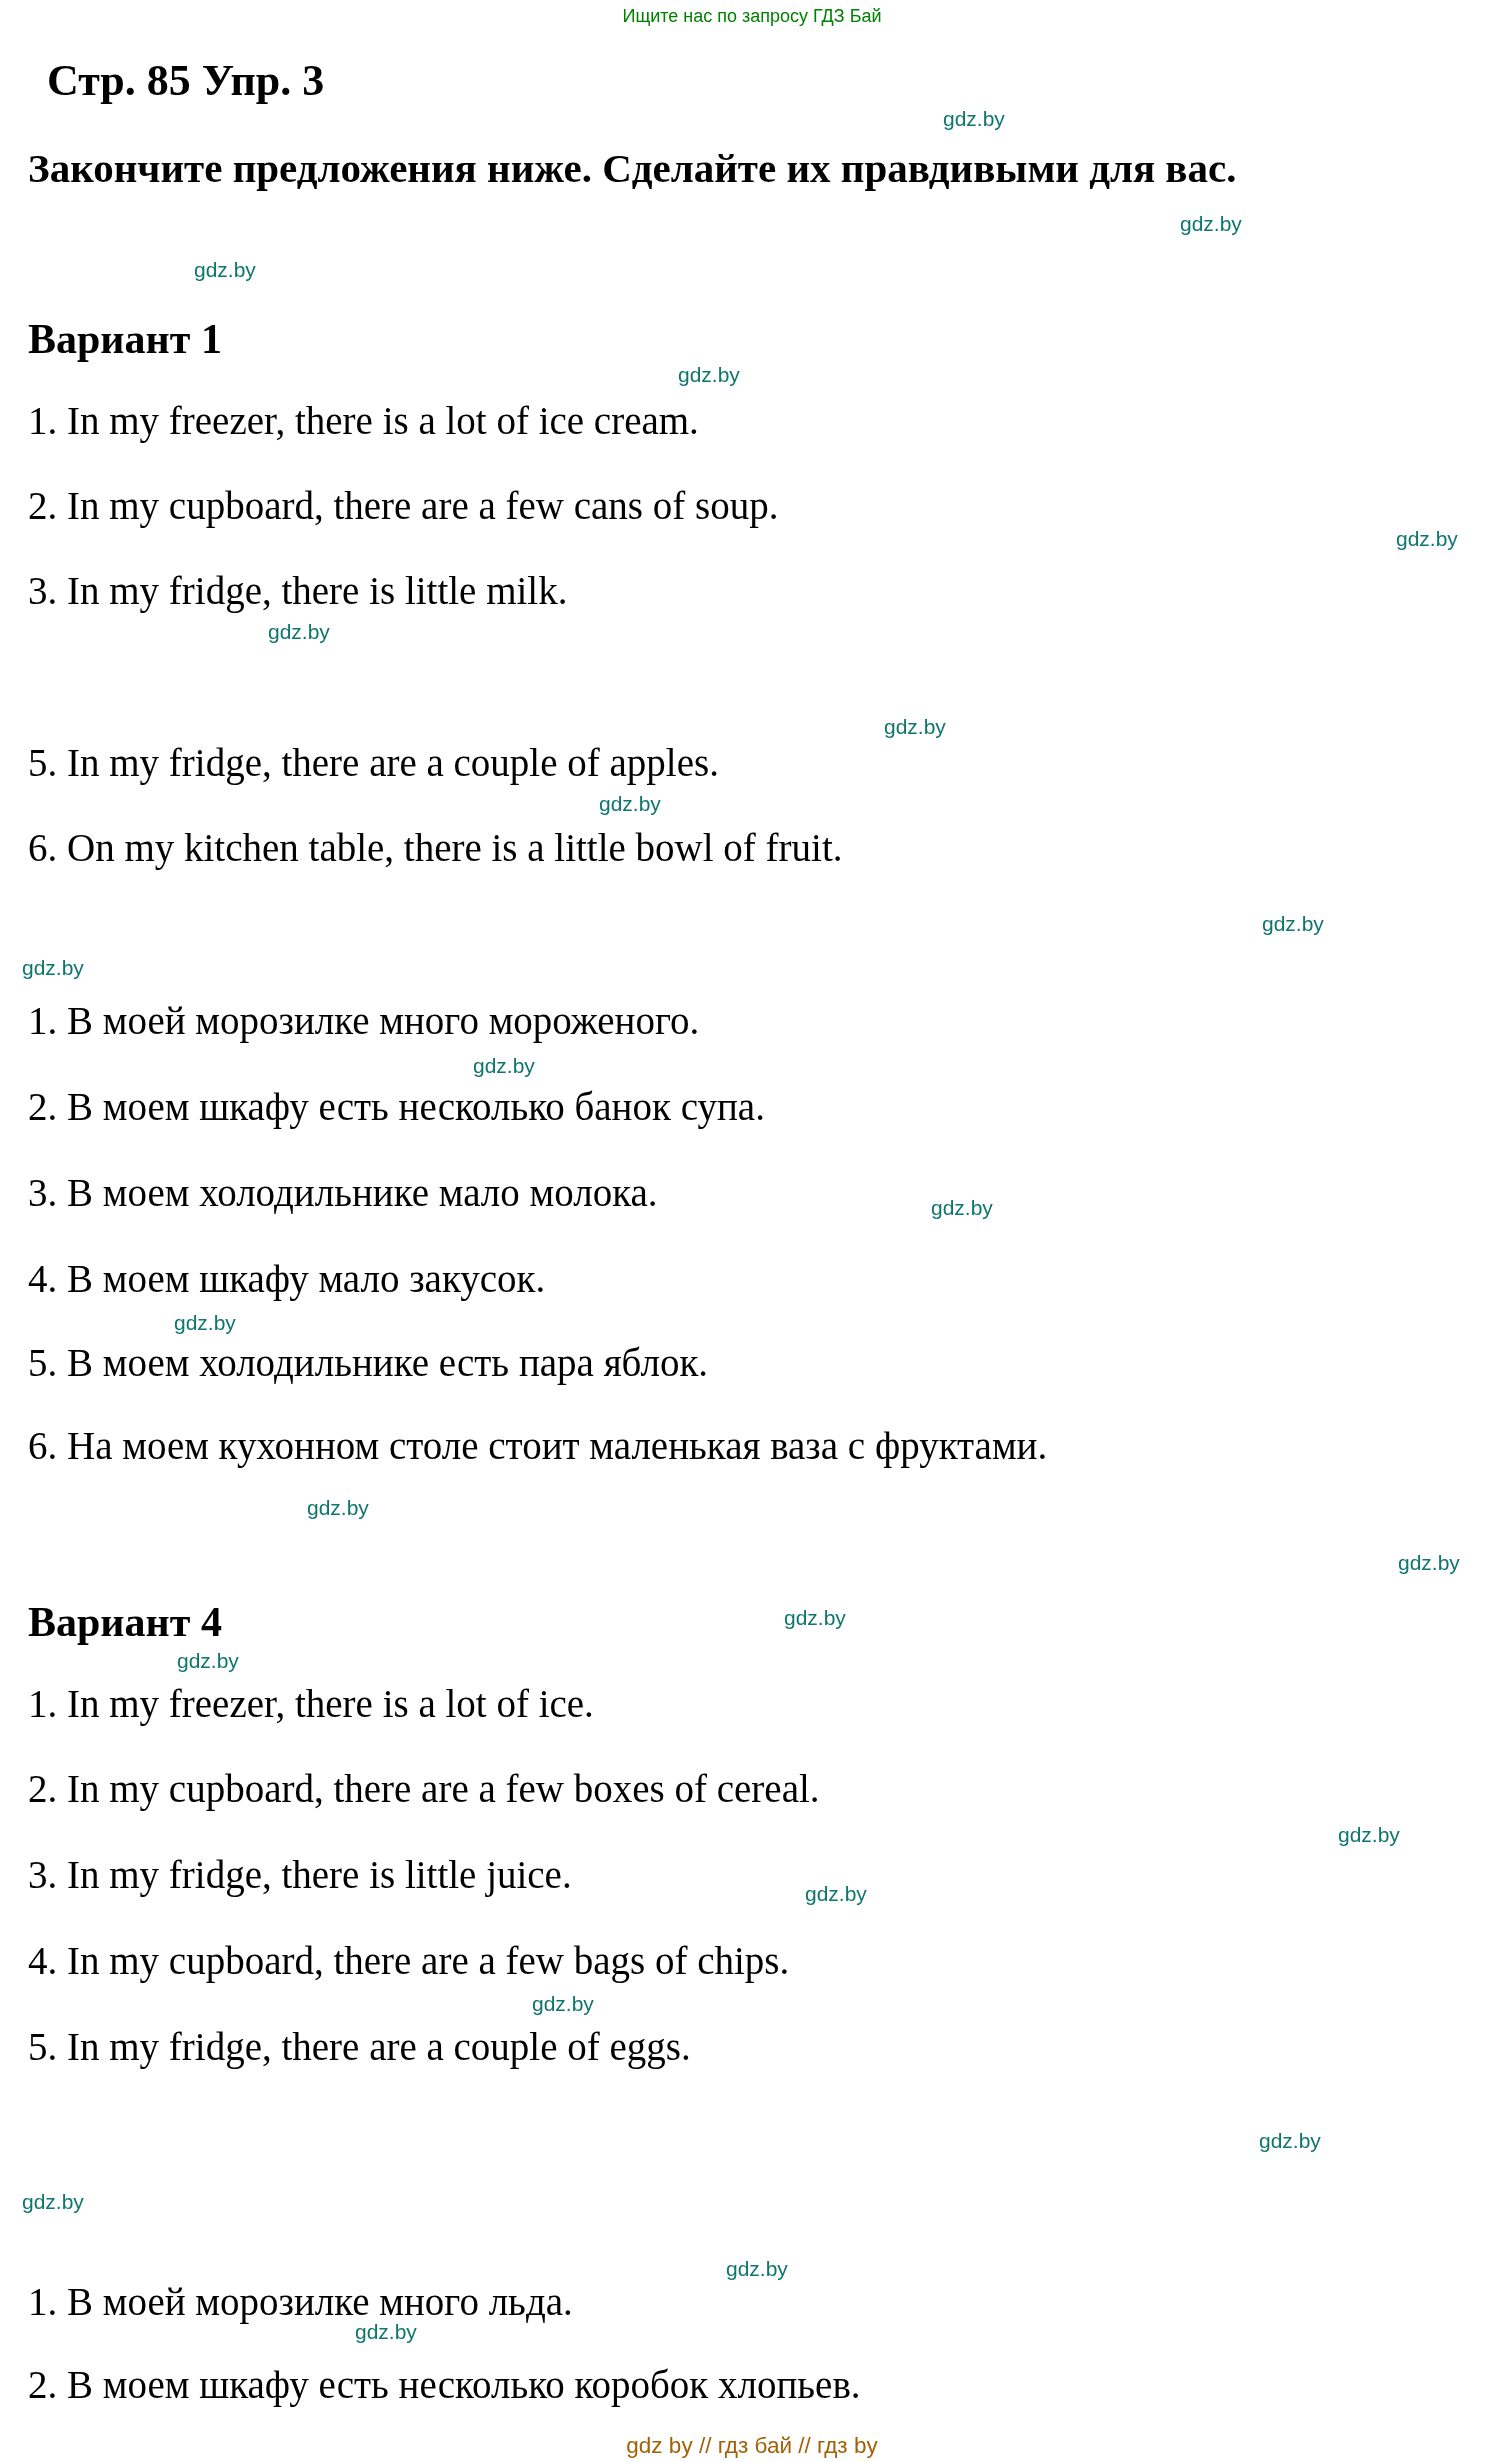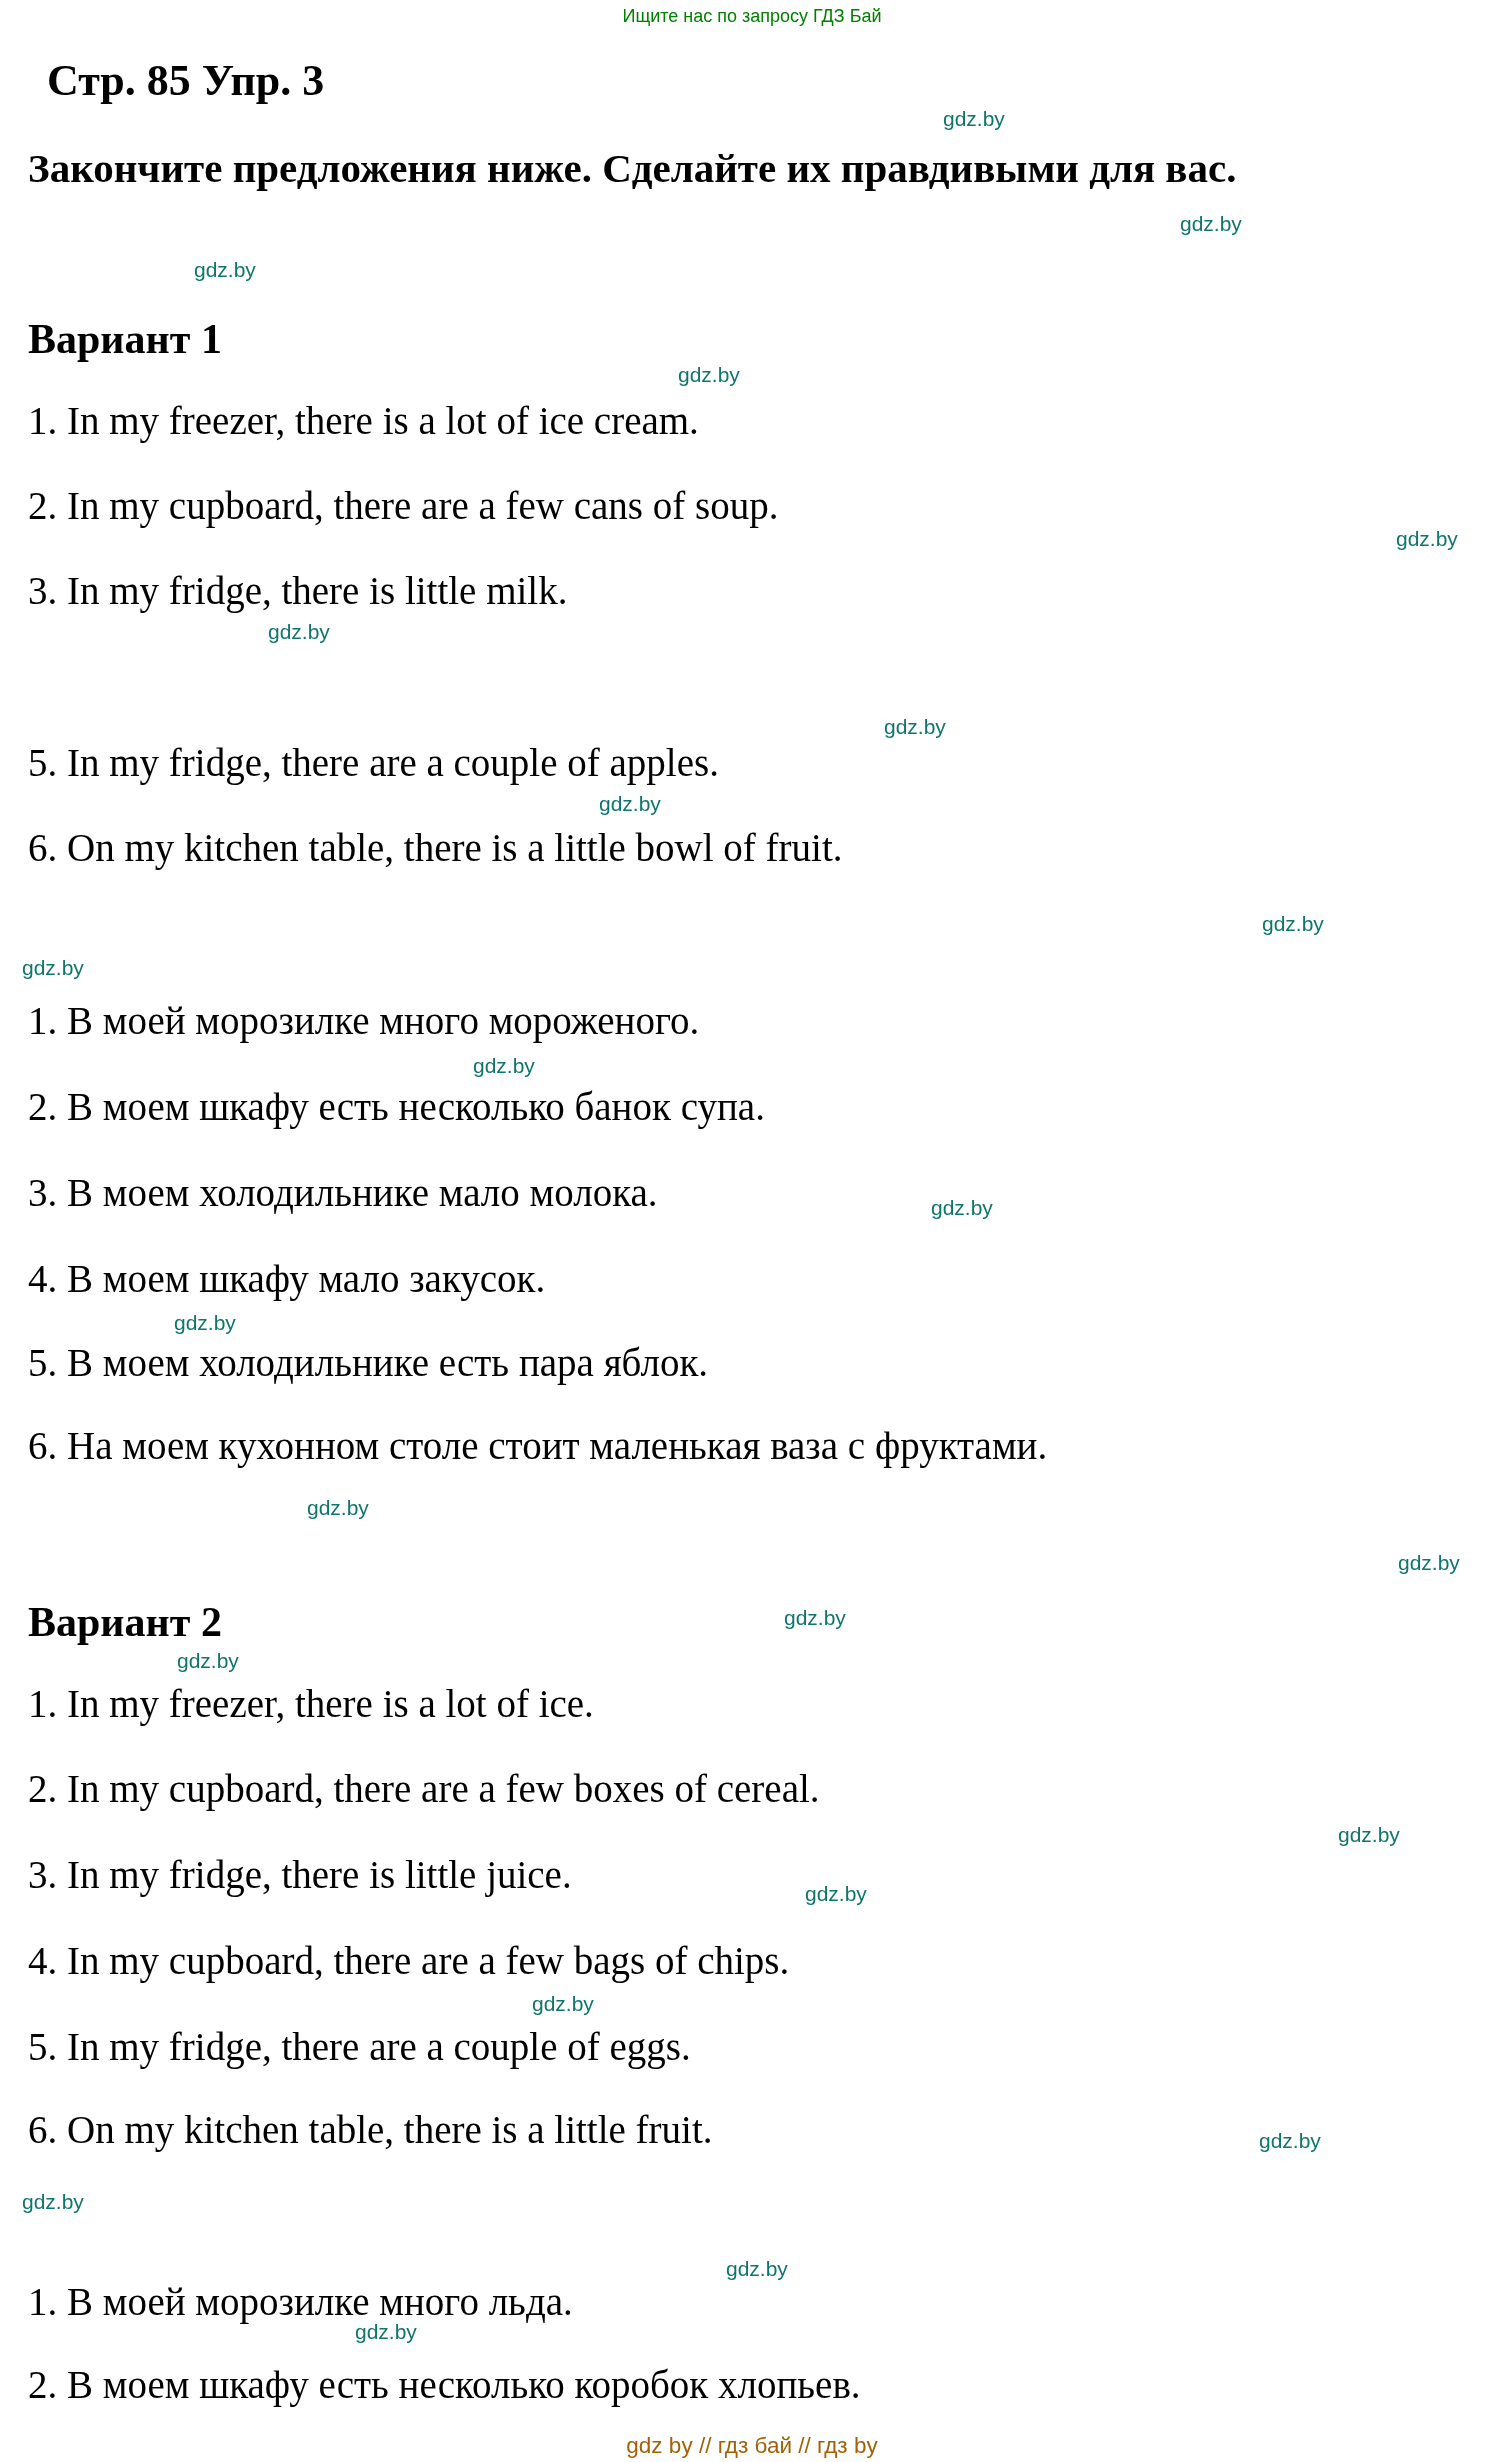--- a/index.html
+++ b/index.html
@@ -82,28 +82,27 @@
   <div class="line" style="top:741px;left:28px;">5. In my fridge, there are a couple of apples.</div>
   <div class="line" style="top:826px;left:28px;">6. On my kitchen table, there is a little bowl of fruit.</div>
 
   <div class="line" style="top:999px;left:28px;">1. В моей морозилке много мороженого.</div>
   <div class="line" style="top:1085px;left:28px;">2. В моем шкафу есть несколько банок супа.</div>
   <div class="line" style="top:1171px;left:28px;">3. В моем холодильнике мало молока.</div>
   <div class="line" style="top:1257px;left:28px;">4. В моем шкафу мало закусок.</div>
   <div class="line" style="top:1341px;left:28px;">5. В моем холодильнике есть пара яблок.</div>
   <div class="line" style="top:1424px;left:28px;">6. На моем кухонном столе стоит маленькая ваза с фруктами.</div>
 
-  <div class="line variant-heading" style="top:1598px;left:28px;">Вариант 2</div>
+  <div class="line variant-heading" style="top:1598px;left:28px;">Вариант 4</div>
 
   <div class="line" style="top:1682px;left:28px;">1. In my freezer, there is a lot of ice.</div>
   <div class="line" style="top:1767px;left:28px;">2. In my cupboard, there are a few boxes of cereal.</div>
   <div class="line" style="top:1853px;left:28px;">3. In my fridge, there is little juice.</div>
   <div class="line" style="top:1939px;left:28px;">4. In my cupboard, there are a few bags of chips.</div>
   <div class="line" style="top:2025px;left:28px;">5. In my fridge, there are a couple of eggs.</div>
-  <div class="line" style="top:2108px;left:28px;">6. On my kitchen table, there is a little fruit.</div>
 
   <div class="line" style="top:2280px;left:28px;">1. В моей морозилке много льда.</div>
   <div class="line" style="top:2363px;left:28px;">2. В моем шкафу есть несколько коробок хлопьев.</div>
 
   <div class="green-footer" style="top:2433px;">gdz by  //  гдз бай  //  гдз by</div>
 
   <span class="wm" style="top:107px;left:943px;">gdz.by</span>
   <span class="wm" style="top:212px;left:1180px;">gdz.by</span>
   <span class="wm" style="top:258px;left:194px;">gdz.by</span>
   <span class="wm" style="top:363px;left:678px;">gdz.by</span>

